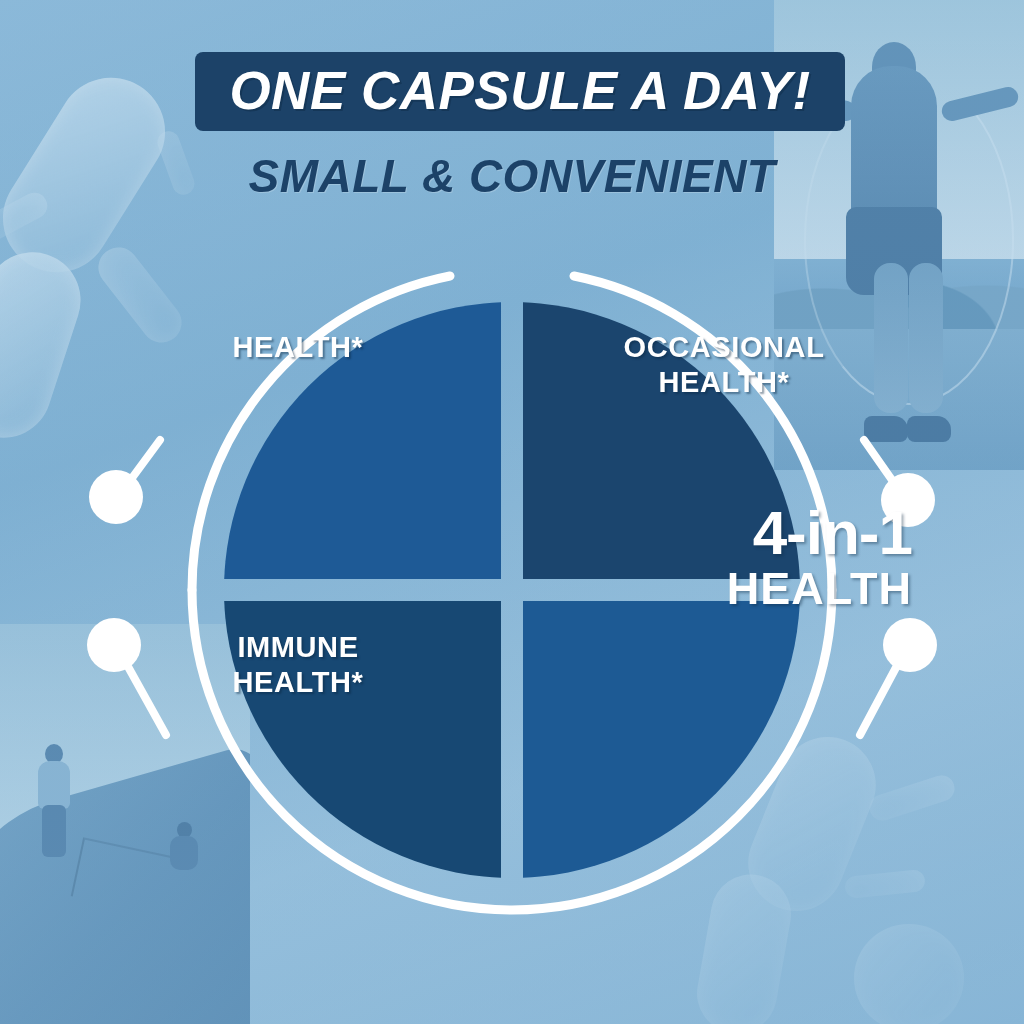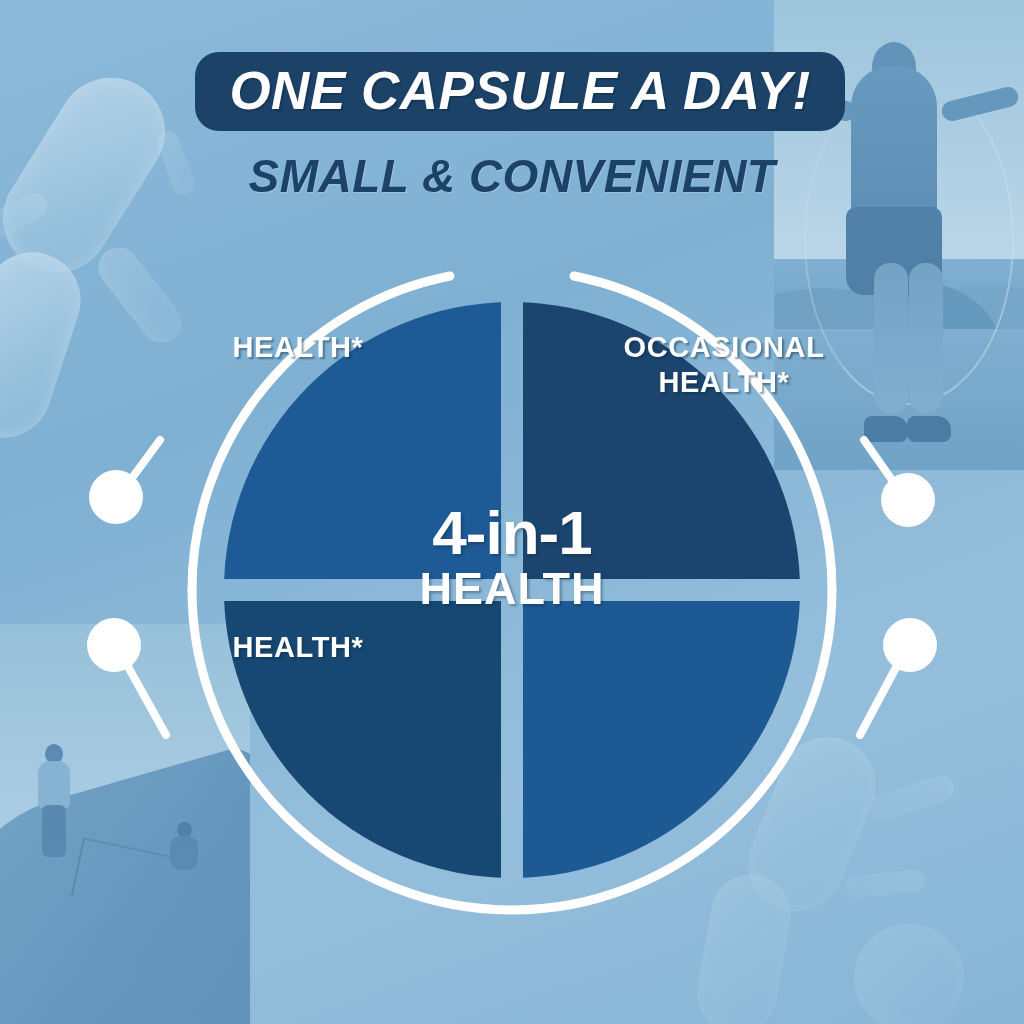--- a/index.html
+++ b/index.html
@@ -148,21 +148,21 @@
   }
 
   
   .header { position:absolute; left:0; right:0; top:52px; text-align:center; z-index:6; }
 
   .title-pill {
     display:inline-block;
     background:#1c4268;
     color:#ffffff;
     padding:12px 34px 14px;
-    border-radius:24px;
+    border-radius:8px;
     font-size:53px;
     font-weight:bold;
     letter-spacing:.5px;
     line-height:1;
     font-style: italic;
     transform: skewX(-0deg);
     text-shadow: 2px 2px 0 rgba(10,35,60,.35);
     margin-left: 16px;
   }
 
@@ -198,21 +198,21 @@
     z-index: 7;
   }
   .q-tl { left:56px;  top:140px; }
   .q-tr { left:482px; top:140px; }
   .q-bl { left:56px;  top:440px; }
   .q-br { left:482px; top:440px; }
 
   .center-text {
     position:absolute;
     left:0; right:0; top:312px;
-    text-align:center;
+    text-align:right;
     z-index:8;
     pointer-events:none;
   }
   .center-main {
     color:#ffffff;
     font-size:62px;
     font-weight:bold;
     line-height:1;
     letter-spacing:-1px;
     text-shadow: 2px 2px 3px rgba(12,40,66,.4);
@@ -335,20 +335,21 @@
     </svg>
 
     <div class="quad-label q-tl">
       <div>HEALTH*</div>
     </div>
     <div class="quad-label q-tr">
       <div>OCCASIONAL</div>
       <div>HEALTH*</div>
     </div>
     <div class="quad-label q-bl">
+      <div>IMMUNE</div>
       <div>HEALTH*</div>
     </div>
 
     <div class="center-text">
       <div class="center-main">4-in-1</div>
       <div class="center-sub">HEALTH</div>
     </div>
 
   </div>
 </div>

